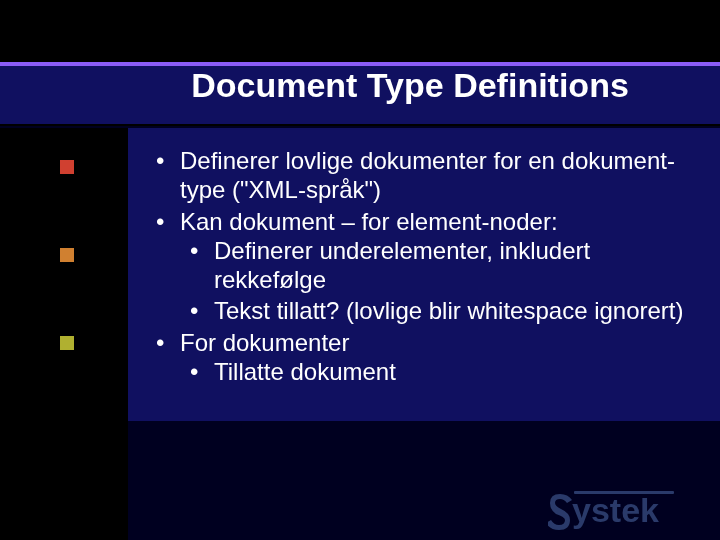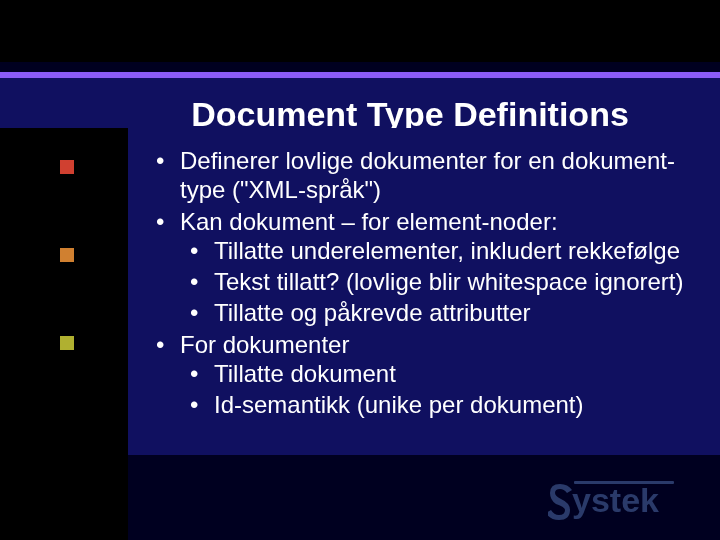--- a/index.html
+++ b/index.html
@@ -21,29 +21,29 @@
     position: absolute;
     left: 0;
     top: 0;
     width: 720px;
     height: 62px;
     background: #000000;
   }
   .title-strip {
     position: absolute;
     left: 0;
-    top: 72px;
+    top: 62px;
     width: 720px;
     height: 64px;
     background: #101060;
-    border-top: 6px solid #8b5cf6;
+    border-top: 4px solid #8b5cf6;
     border-bottom: 2px solid #000;
     box-sizing: border-box;
     display: flex;
-    align-items: flex-end;
+    align-items: flex-start;
     justify-content: center;
     padding-left: 120px;
     padding-right: 20px;
   }
   .title-strip h1 {
     margin: 0;
     font-size: 34px;
     font-weight: bold;
     color: #fff;
     white-space: nowrap;
@@ -62,21 +62,21 @@
     height: 14px;
   }
   .sq1 { left: 60px; top: 160px; background: #d04030; }
   .sq2 { left: 60px; top: 248px; background: #d08030; }
   .sq3 { left: 60px; top: 336px; background: #b0b030; }
   .body-area {
     position: absolute;
     left: 128px;
     top: 128px;
     width: 592px;
-    height: 327px;
+    height: 293px;
     background: #101060;
     box-sizing: border-box;
     padding: 18px 16px 0 18px;
     color: #fff;
   }
   ul.lvl1 {
     list-style: none;
     margin: 0;
     padding: 0;
   }
@@ -111,21 +111,21 @@
     content: "•";
     position: absolute;
     left: 10px;
     top: 0;
     font-size: 24px;
     color: #fff;
   }
   .logo {
     position: absolute;
     right: 22px;
-    bottom: 20px;
+    bottom: 10px;
   }
   .logo svg { display: block; }
 </style>
 </head>
 <body>
 
 <div class="slide">
 
   <div class="topbar"></div>
 
@@ -140,38 +140,32 @@
 
   <div class="body-area">
     <ul class="lvl1">
       <li>
         <span>Definerer lovlige dokumenter for en dokument-type ("XML-språk")</span>
       </li>
       <li>
         <span>Kan dokument – for element-noder:</span>
         <ul class="lvl2">
           <li>
-            <span>Tillatte underelementer, inkludert rekkefølge</span>
+            <span>Definerer underelementer, inkludert rekkefølge</span>
           </li>
           <li>
             <span>Tekst tillatt? (lovlige blir whitespace ignorert)</span>
-          </li>
-          <li>
-            <span>Tillatte og påkrevde attributter</span>
           </li>
         </ul>
       </li>
       <li>
         <span>For dokumenter</span>
         <ul class="lvl2">
           <li>
             <span>Tillatte dokument</span>
-          </li>
-          <li>
-            <span>Id-semantikk (unike per dokument)</span>
           </li>
         </ul>
       </li>
     </ul>
   </div>
 
   <div class="logo">
     <svg width="150" height="44" viewBox="0 0 150 44">
       <g fill="#2a3a6a">
         <path d="M8 28 q-6 -4 -6 -11 q0 -9 10 -9 q8 0 12 6 l-5 3 q-3 -4 -7 -4 q-5 0 -5 4 q0 3 6 6 q9 4 9 11 q0 10 -11 10 q-9 0 -13 -7 l5 -3 q3 5 8 5 q6 0 6 -5 q0 -3 -9 -6 Z"></path>

